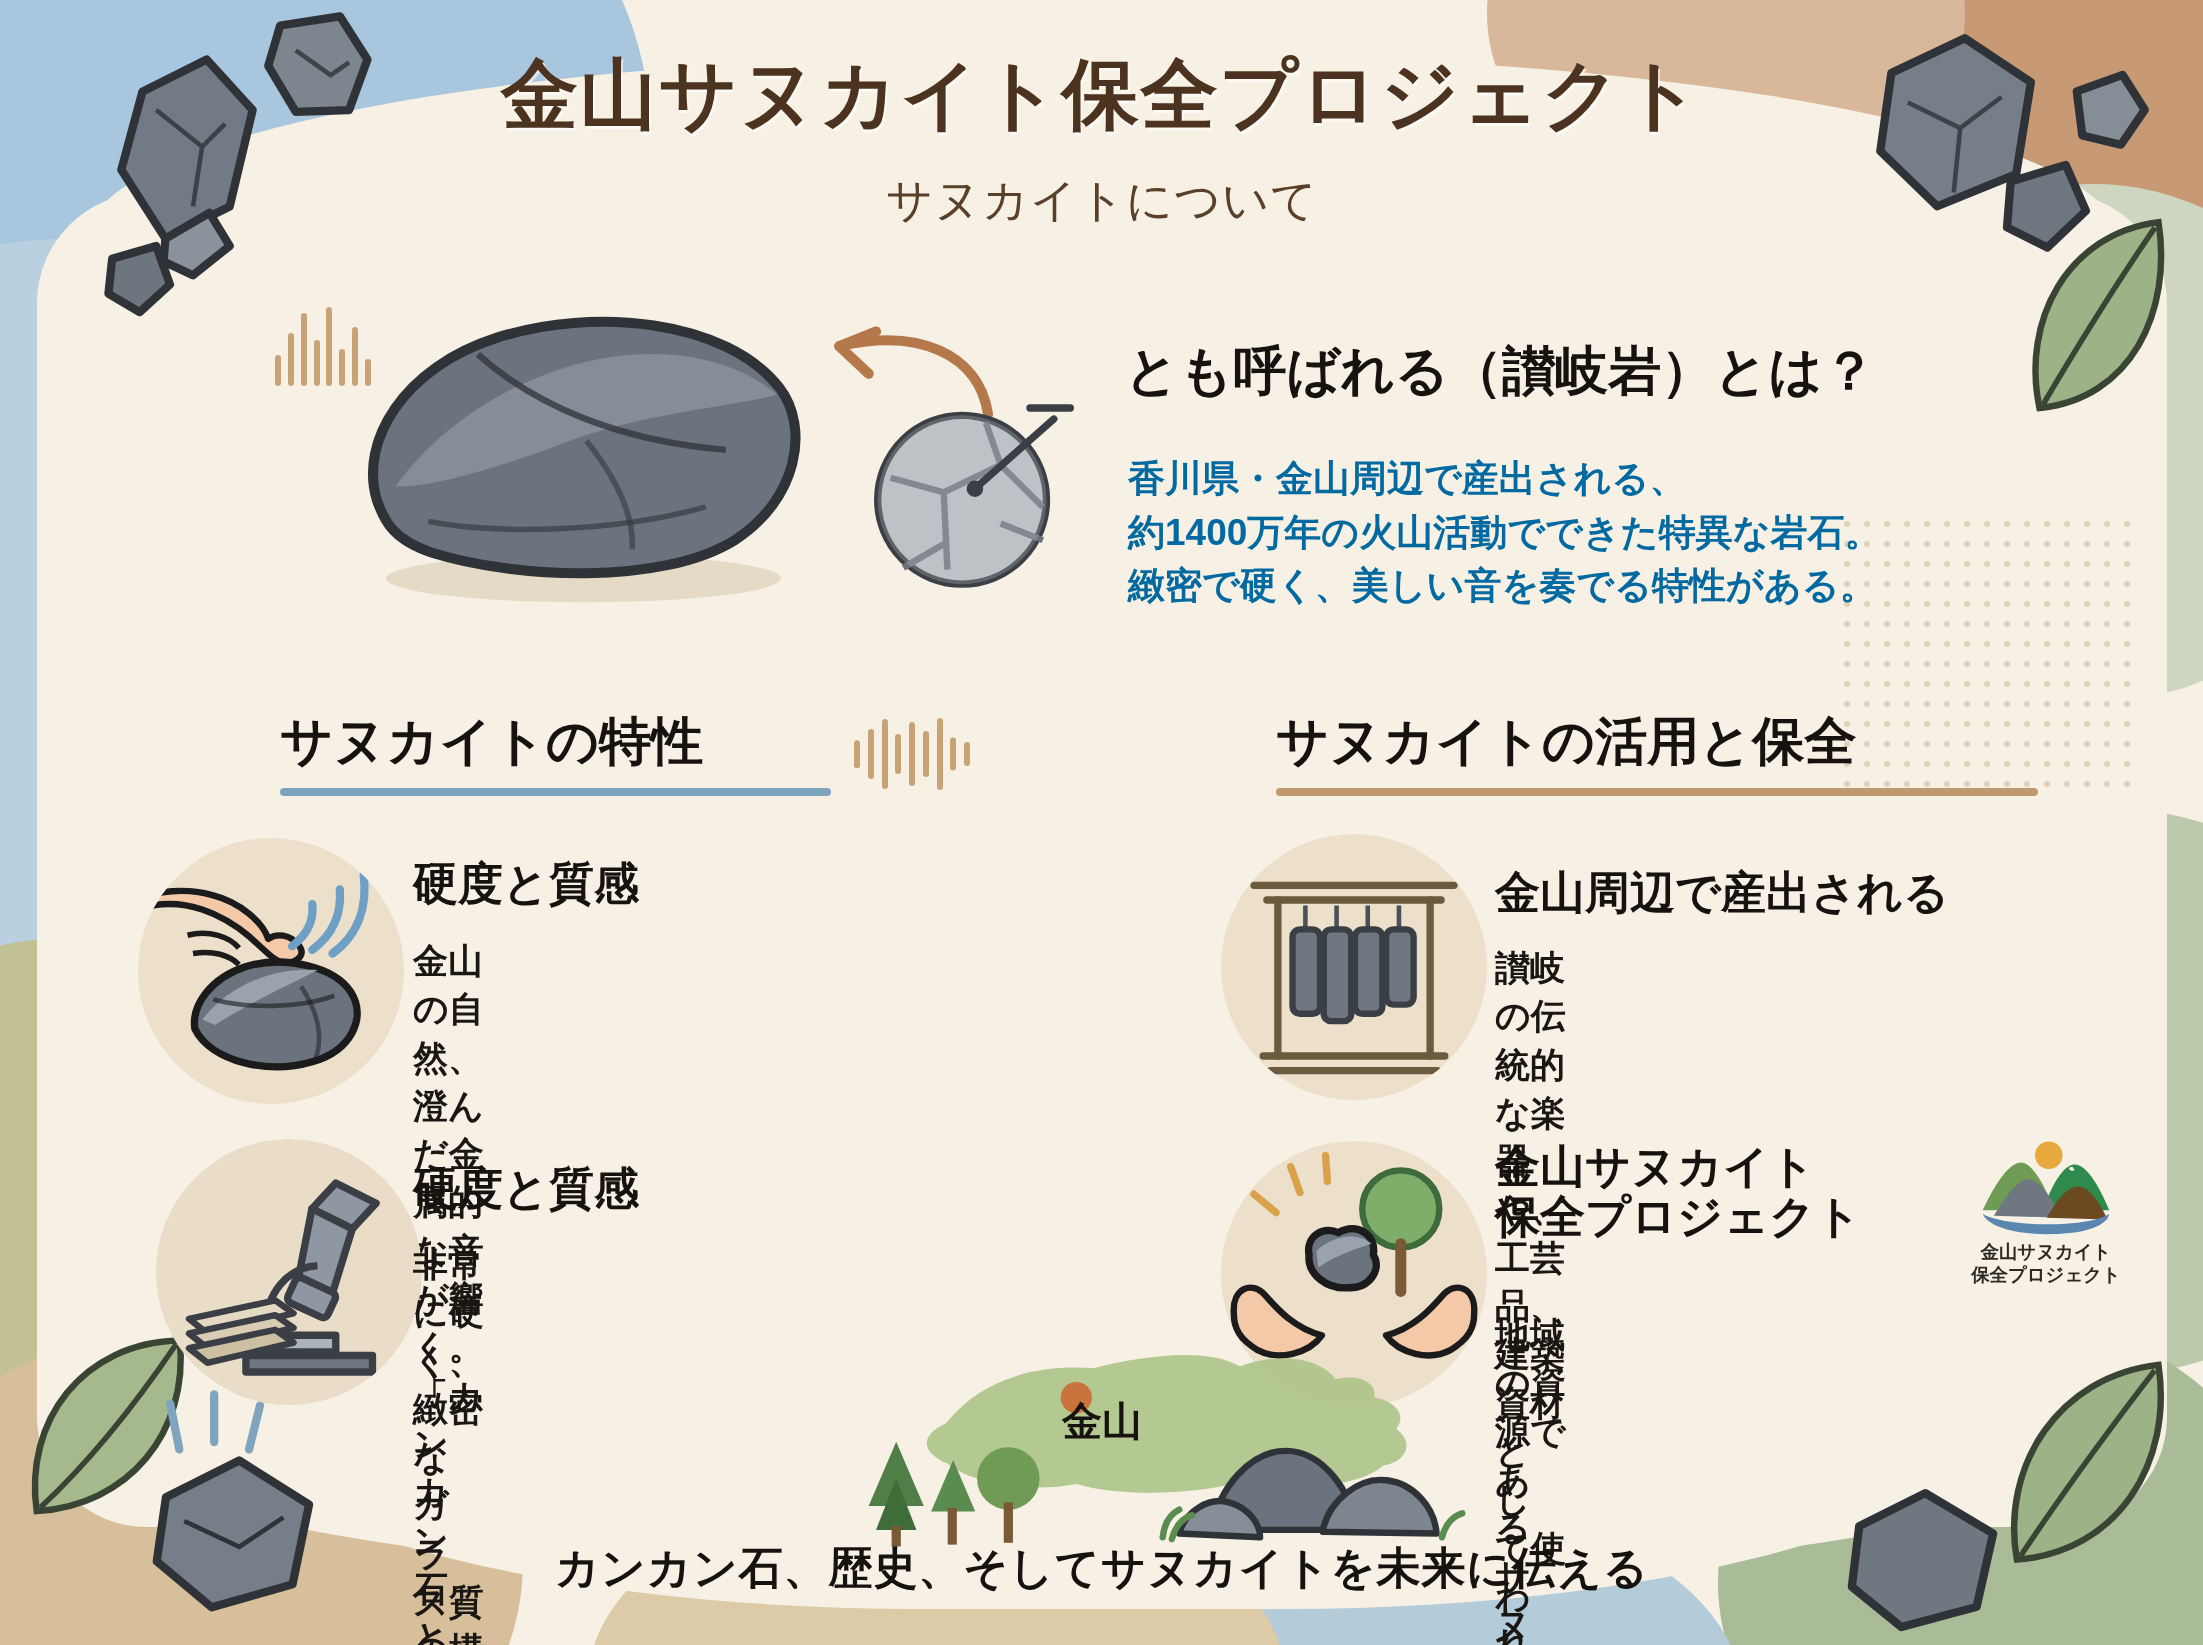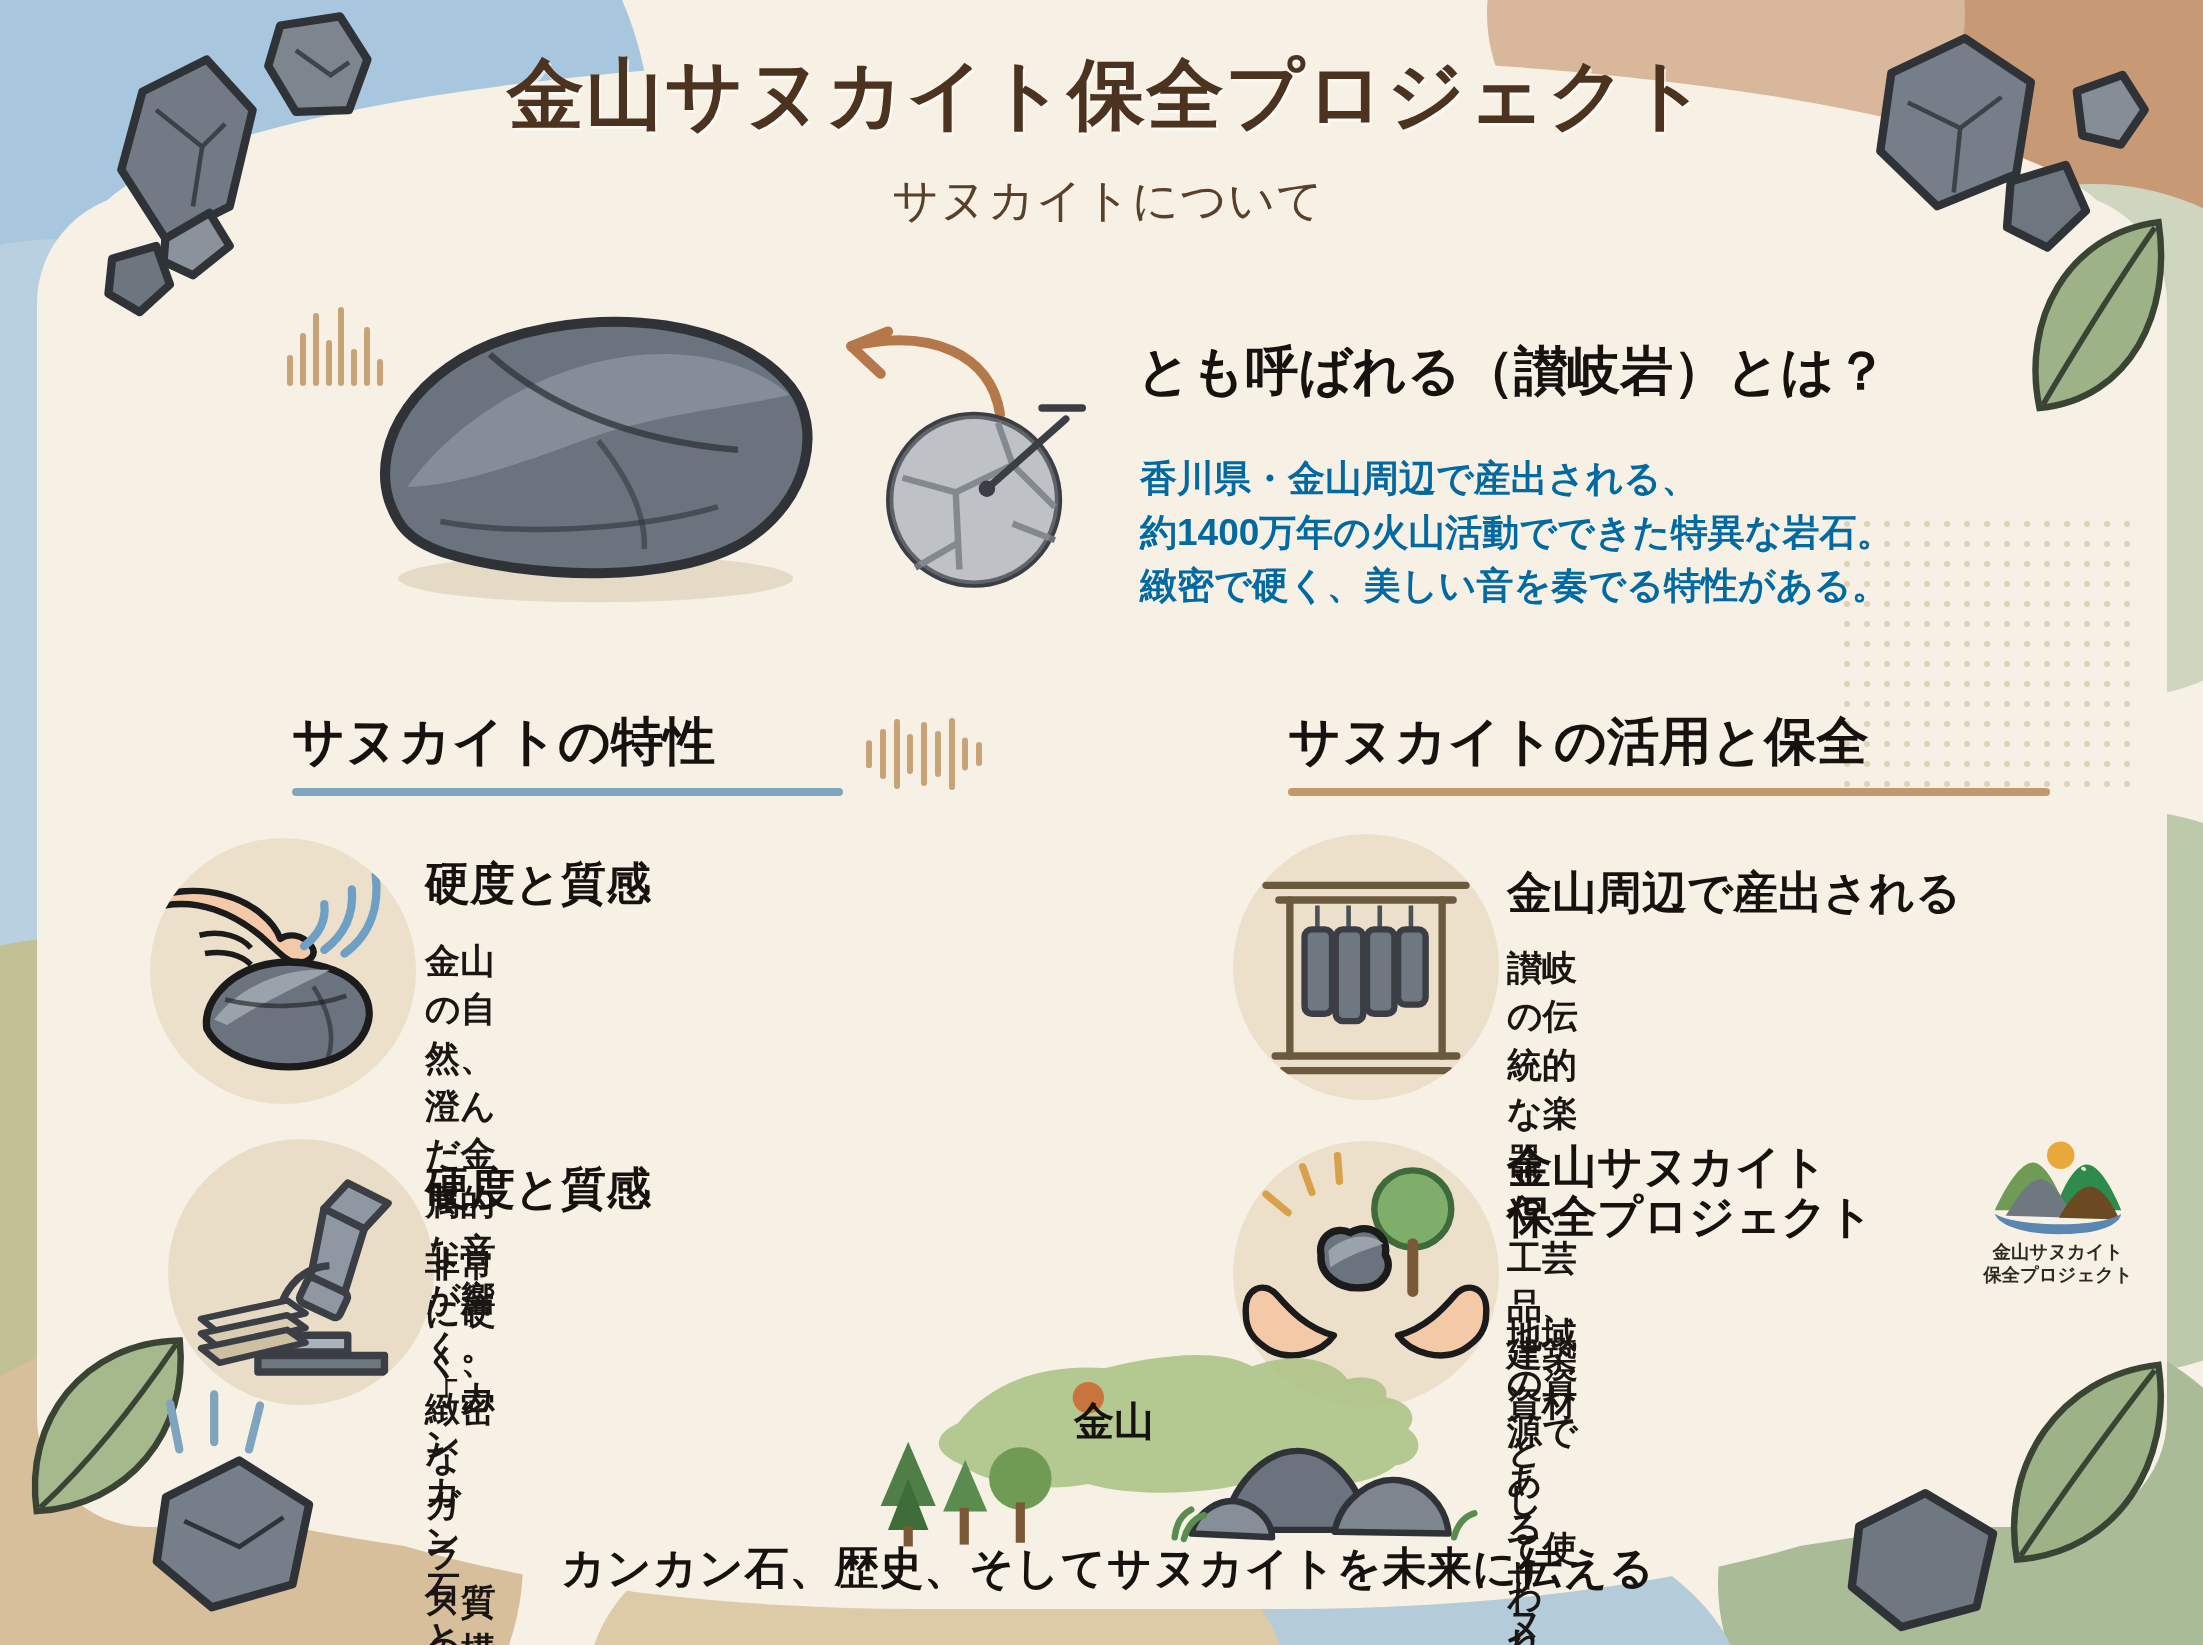--- a/index.html
+++ b/index.html
@@ -77,21 +77,21 @@
   }
 
   
   .dots{
     position:absolute;right:64px;top:514px;width:303px;height:275px;
     background-image:radial-gradient(#d6c7a8 2.8px, transparent 3.2px);
     background-size:20px 20px;opacity:.75;
   }
 
   
-  .content{position:absolute;inset:0;margin-left:12px;}
+  .content{position:absolute;inset:0;}
 
   .title{
     position:absolute;left:0;right:0;top:44px;text-align:center;
     font-size:77px;font-weight:bold;color:#4c331f;letter-spacing:1.8px;
     text-shadow:1.8px 2.8px 0 rgba(255,255,255,.6);
   }
   .subtitle{
     position:absolute;left:0;right:0;top:170px;text-align:center;
     font-size:46px;font-weight:normal;color:#5a3f29;letter-spacing:0.9px;
   }

